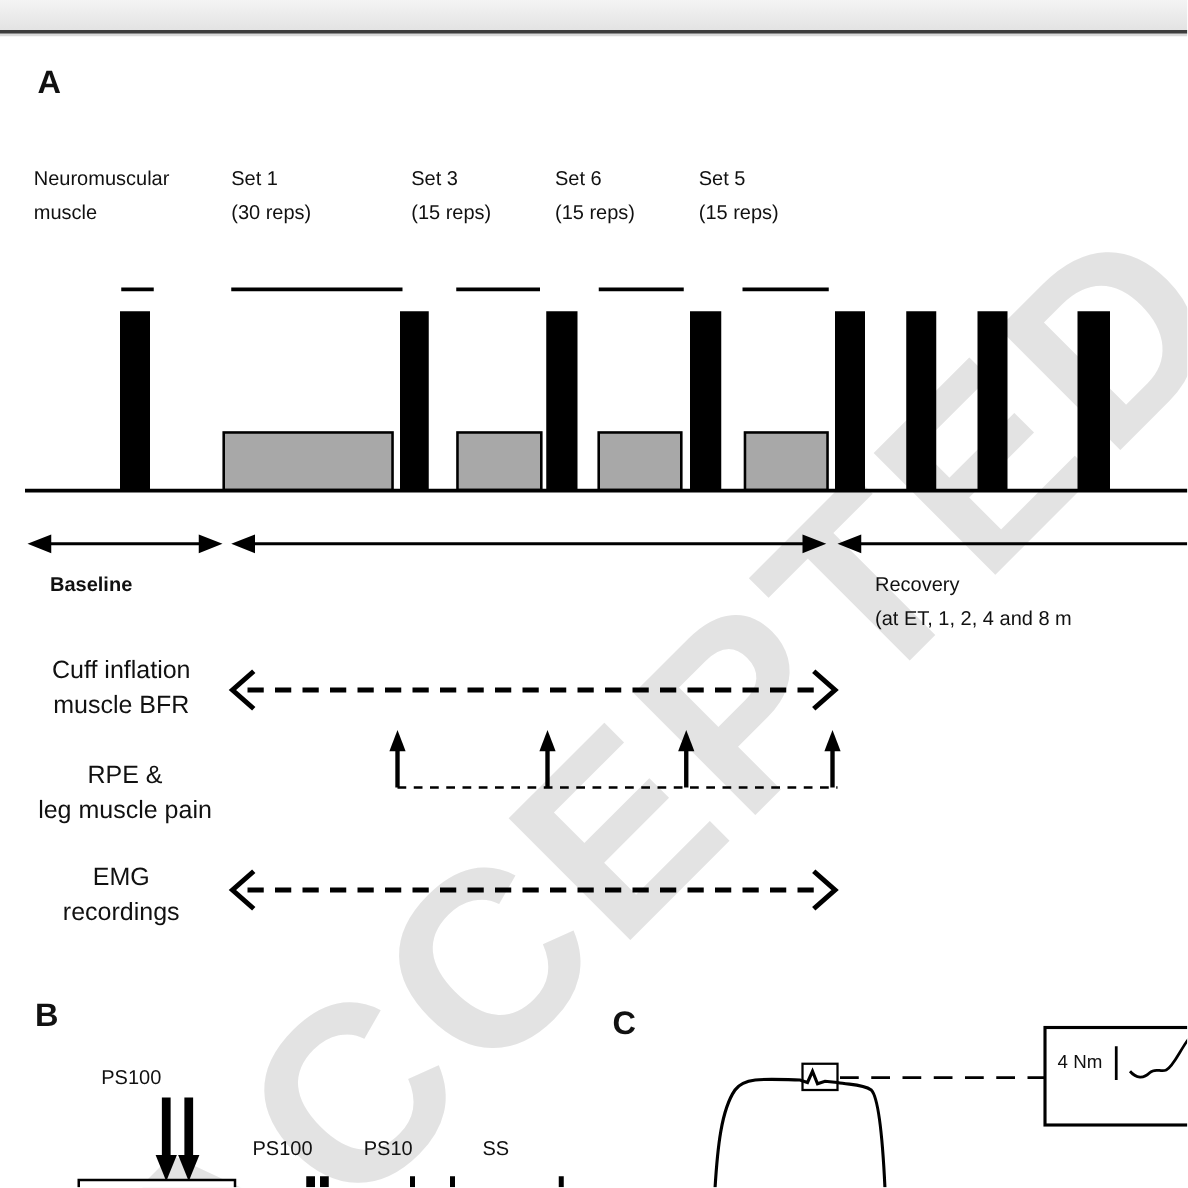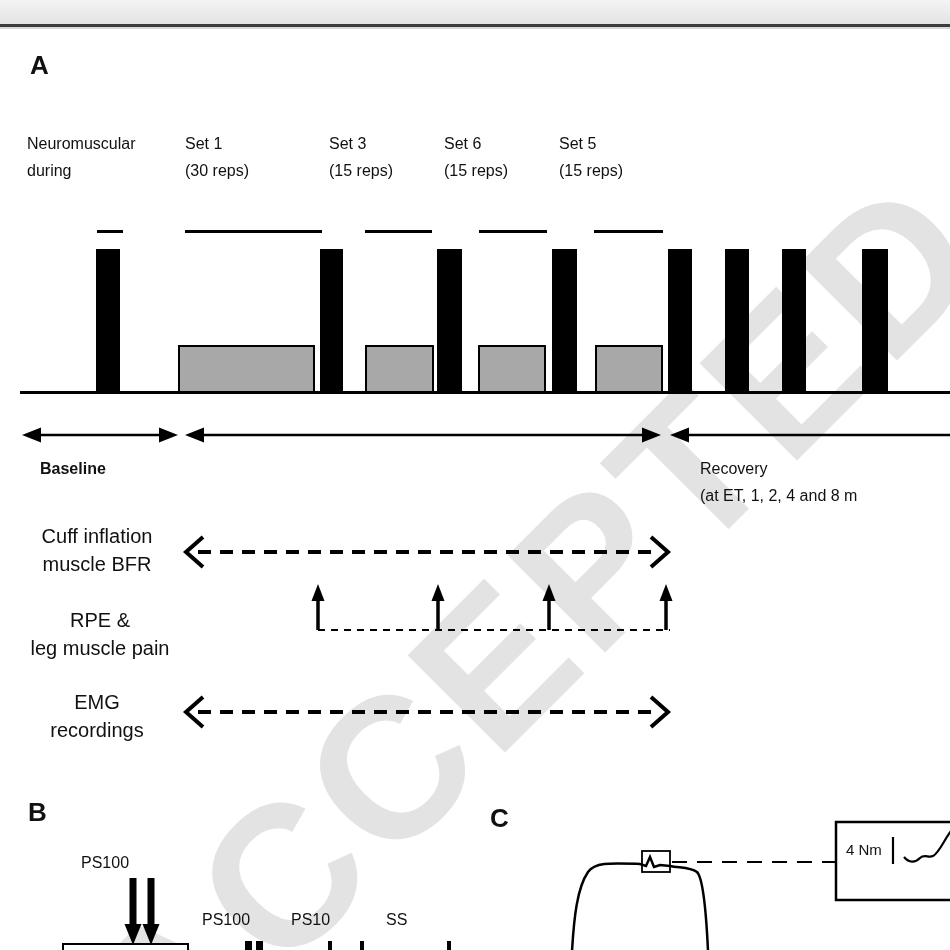--- a/index.html
+++ b/index.html
@@ -33,21 +33,21 @@
   <div class="abs" id="watermark">ACCEPTED</div>
 
   <div class="abs" id="topbar"></div>
   <div class="abs" id="topbar-edge"></div>
   <div class="abs" id="topbar-shadow"></div>
 
   <div class="abs panel-letter" style="left:30px;top:50px;">A</div>
 
   <div class="abs lbl" style="left:27px;top:130px;width:160px;">
     <div>Neuromuscular</div>
-    <div>during</div>
+    <div>muscle</div>
   </div>
   <div class="abs lbl" style="left:185px;top:130px;width:140px;">
     <div>Set 1</div>
     <div>(30 reps)</div>
   </div>
   <div class="abs lbl" style="left:329px;top:130px;width:140px;">
     <div>Set 3</div>
     <div>(15 reps)</div>
   </div>
   <div class="abs lbl" style="left:444px;top:130px;width:140px;">

